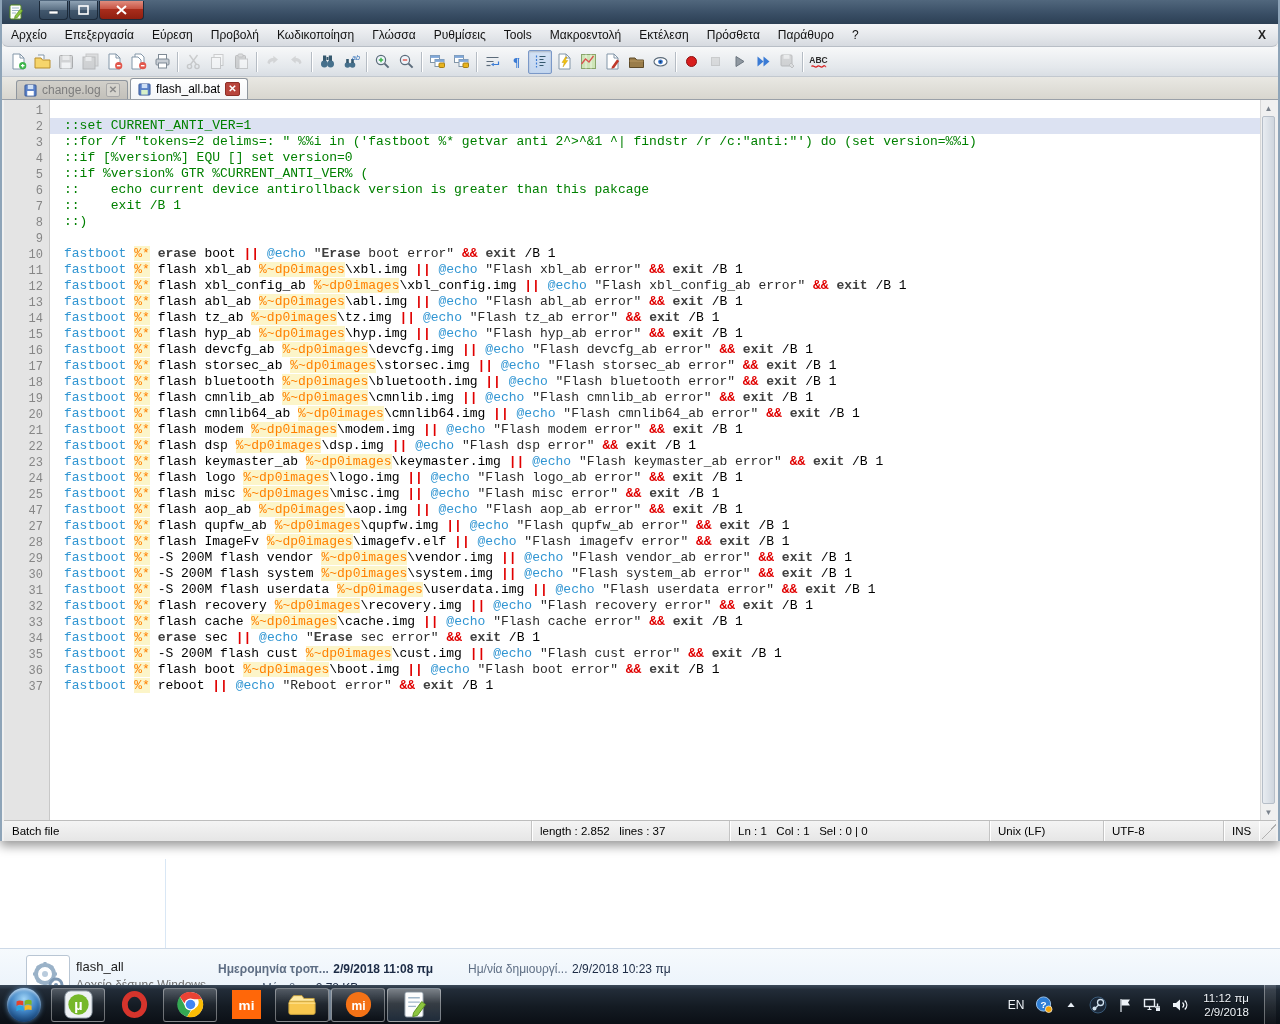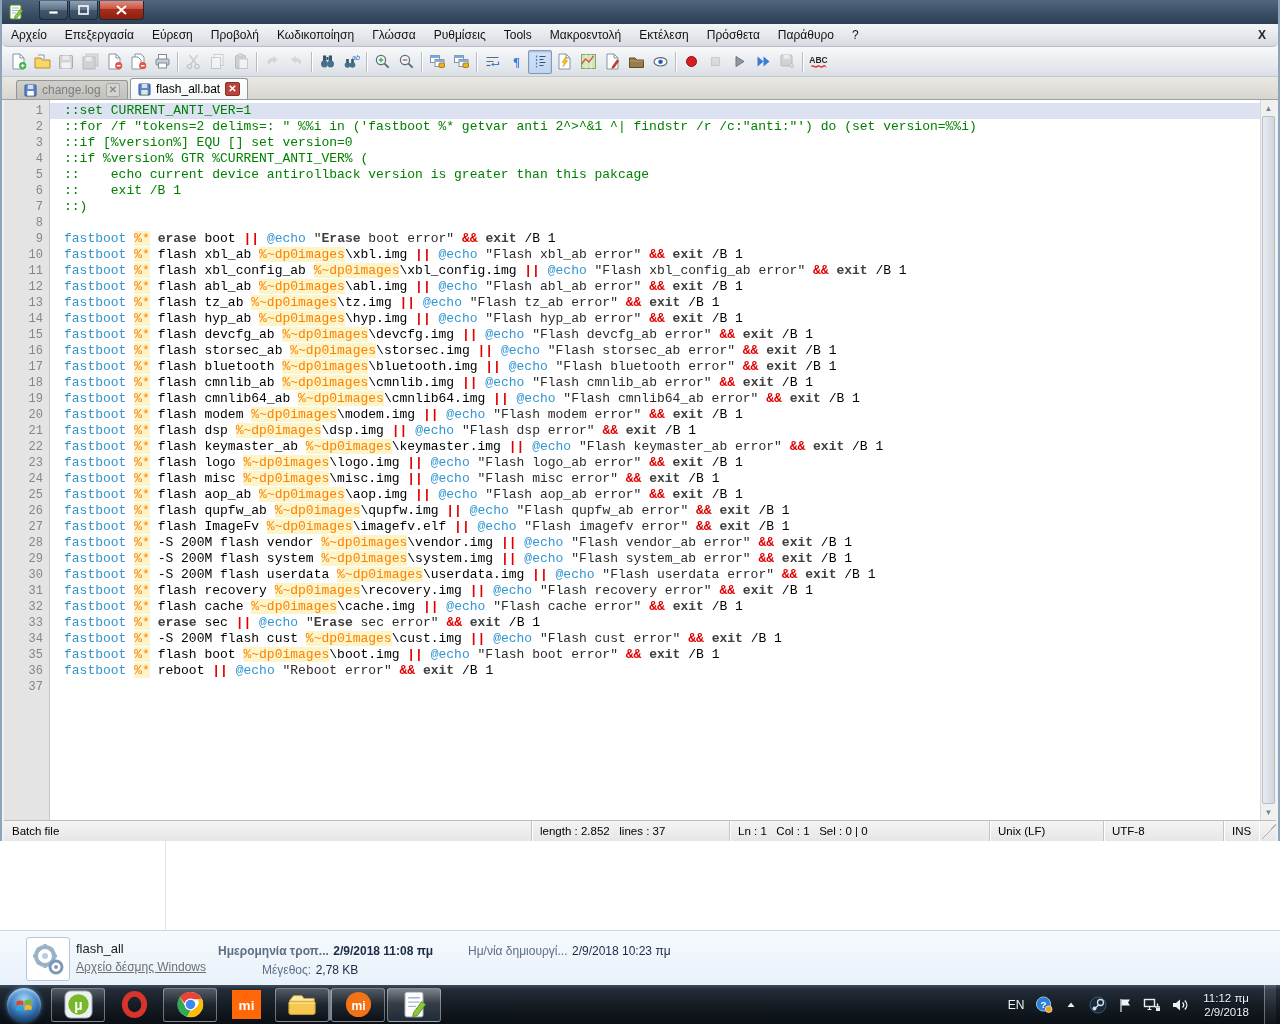--- a/index.html
+++ b/index.html
@@ -48,21 +48,21 @@
   .tab .x { font-size:10px; font-weight:bold; line-height:10px; padding:1px 2px; border-radius:2px; }
   .tab.active .x { color:#fff; background:#b8453c; border:1px solid #8e2f27; }
   .tab.inactive .x { color:#8a8a8a; border:1px solid #a8a8a8; background:#d6d4ce; }
 
   
   .editor { position:absolute; left:2px; right:2px; top:100px; bottom:21px; background:#fff; display:flex; overflow:hidden; }
   .gutter { width:46px; background:#e4e4e4; border-right:1px solid #c8c8c8; flex:none;
     font-family:"Liberation Mono", monospace; font-size:12px; color:#868686; text-align:right;
     padding:3px 6px 0 0; }
   .gutter .ln { height:16px; line-height:16px; }
-  .codepane { flex:1; padding:3px 0 0 0; overflow:hidden; position:relative; }
+  .codepane { flex:1; padding:18px 0 0 0; overflow:hidden; position:relative; }
   .code-row { display:block; height:16px; line-height:16px; white-space:pre;
     font-family:"Liberation Mono", monospace; font-size:13px; padding-left:14px; }
   .code-row.cur { background:#dce2f2; }
   .cm  { color:#008000; }
   .cmd { color:#3095d2; }
   .kw  { color:#404040; font-weight:bold; }
   .var { color:#ff8000; background:#fcf5c9; }
   .op  { color:#e00000; font-weight:bold; }
   .str { color:#2b2b2b; }
   .tx  { color:#000; }
@@ -71,21 +71,21 @@
   .vscroll .thumb { position:absolute; top:16px; bottom:16px; left:1px; right:1px;
     background:linear-gradient(90deg,#e8ecf1,#cfd6de); border:1px solid #b6bec8; border-radius:2px; }
 
   .statusbar { position:absolute; left:2px; right:2px; bottom:0; height:21px; background:linear-gradient(#f4f4f4,#e6e6e6);
     border-top:1px solid #bdbdbd; display:flex; font-size:11.5px; color:#000; align-items:center; }
   .sb { white-space:pre; padding:0 8px; height:100%; display:flex; align-items:center; border-right:1px solid #c4c4c4; box-shadow:1px 0 0 #fff; }
   .grip { margin-left:auto; width:14px; height:100%; background:
     linear-gradient(135deg, transparent 50%, #b0b0b0 50%, #b0b0b0 55%, transparent 55%); }
 
   
-  .explorer { position:absolute; left:0; top:841px; width:1280px; height:144px; background:#fff; }
+  .explorer { position:absolute; left:0; top:859px; width:1280px; height:144px; background:#fff; }
   .explorer .navline { position:absolute; left:165px; top:0; height:89px; width:1px; background:#d9e7f5; }
   .details { position:absolute; left:0; right:0; top:89px; height:55px;
     background:linear-gradient(#f6fafd,#e8f1fa); border-top:1px solid #cdd9e7; }
   .fileico { position:absolute; left:26px; top:6px; width:44px; height:44px; background:#fff;
     border:1px solid #b9c6d4; border-radius:3px; display:flex; align-items:center; justify-content:center; }
   .d-name { position:absolute; left:76px; top:10px; font-size:13px; color:#1d1d1d; }
   .d-type { position:absolute; left:76px; top:29px; font-size:12px; color:#6f6f6f;text-decoration:underline; }
   .d-lab { color:#5e6e84; font-size:12px; } .d-val { color:#1c2b45; font-size:12px; }
   .d-row1a { position:absolute; left:218px; top:10px;font-weight:bold; } .d-row2a { position:absolute; left:262px; top:29px; }
   .d-row1b { position:absolute; left:468px; top:10px; }
@@ -421,21 +421,21 @@
         <div class="ln">16</div>
         <div class="ln">17</div>
         <div class="ln">18</div>
         <div class="ln">19</div>
         <div class="ln">20</div>
         <div class="ln">21</div>
         <div class="ln">22</div>
         <div class="ln">23</div>
         <div class="ln">24</div>
         <div class="ln">25</div>
-        <div class="ln">26</div>
+        <div class="ln">47</div>
         <div class="ln">27</div>
         <div class="ln">28</div>
         <div class="ln">29</div>
         <div class="ln">30</div>
         <div class="ln">31</div>
         <div class="ln">32</div>
         <div class="ln">33</div>
         <div class="ln">34</div>
         <div class="ln">35</div>
         <div class="ln">36</div>

